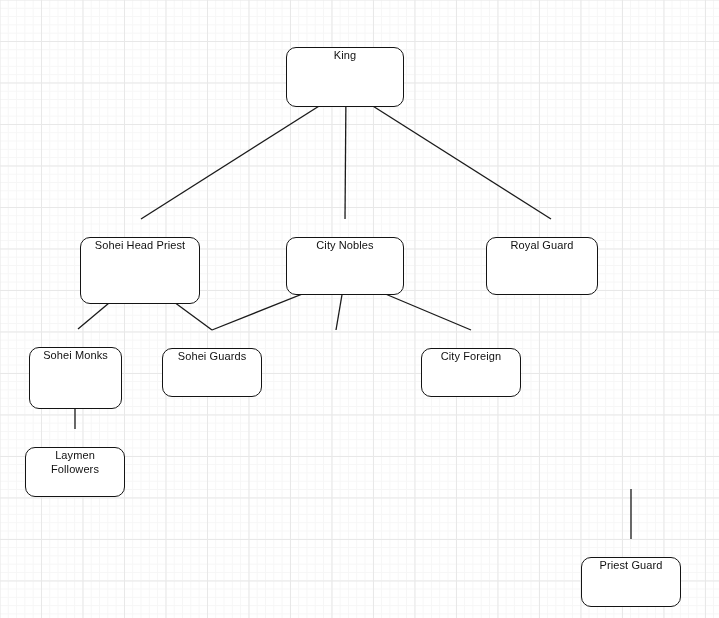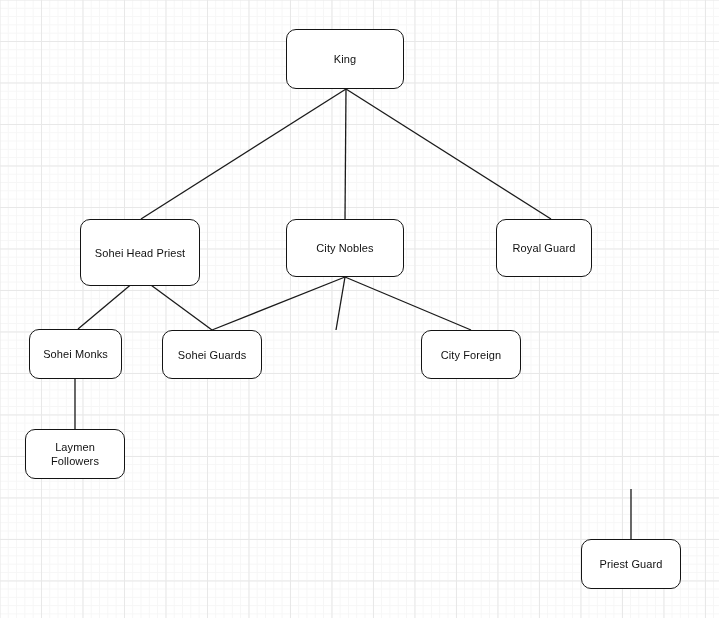--- a/index.html
+++ b/index.html
@@ -35,29 +35,29 @@
     height: 618px;
     pointer-events: none;
   }
   .node {
     position: absolute;
     box-sizing: border-box;
     border: 1.4px solid #141414;
     border-radius: 10px;
     background: #ffffff;
     display: flex;
-    align-items: center;
     justify-content: center;
     text-align: center;
     color: #101010;
     font-family: "Liberation Sans", sans-serif;
     font-size: 11px;
     line-height: 14px;
     letter-spacing: 0.1px;
     padding: 0 4px;
+    margin-top: 18px;
   }
 </style>
 </head>
 <body>
 
 <div id="canvas">
   <svg id="edge-layer" width="719" height="618" viewBox="0 0 719 618">
       <line x1="346" y1="89" x2="141" y2="219" stroke="#1a1a1a" stroke-width="1.3" shape-rendering="geometricPrecision"></line>
       <line x1="346" y1="89" x2="345" y2="219" stroke="#1a1a1a" stroke-width="1.3" shape-rendering="geometricPrecision"></line>
       <line x1="346" y1="89" x2="551" y2="219" stroke="#1a1a1a" stroke-width="1.3" shape-rendering="geometricPrecision"></line>
@@ -71,24 +71,24 @@
     </svg>
 <div class="node" style="left: 286px; top: 29px; width: 118px; height: 60px;">
       <span>King</span>
     </div>
     <div class="node" style="left: 80px; top: 219px; width: 120px; height: 67px;">
       <span>Sohei Head Priest</span>
     </div>
     <div class="node" style="left: 286px; top: 219px; width: 118px; height: 58px;">
       <span>City Nobles</span>
     </div>
-    <div class="node" style="left: 496px; top: 219px; width: 96px; height: 58px;">
+    <div class="node" style="left: 486px; top: 219px; width: 112px; height: 58px;">
       <span>Royal Guard</span>
     </div>
-    <div class="node" style="left: 29px; top: 329px; width: 93px; height: 50px;">
+    <div class="node" style="left: 29px; top: 329px; width: 93px; height: 62px;">
       <span>Sohei Monks</span>
     </div>
     <div class="node" style="left: 162px; top: 330px; width: 100px; height: 49px;">
       <span>Sohei Guards</span>
     </div>
     <div class="node" style="left: 421px; top: 330px; width: 100px; height: 49px;">
       <span>City Foreign</span>
     </div>
     <div class="node" style="left: 25px; top: 429px; width: 100px; height: 50px;">
       <span>Laymen Followers</span>

